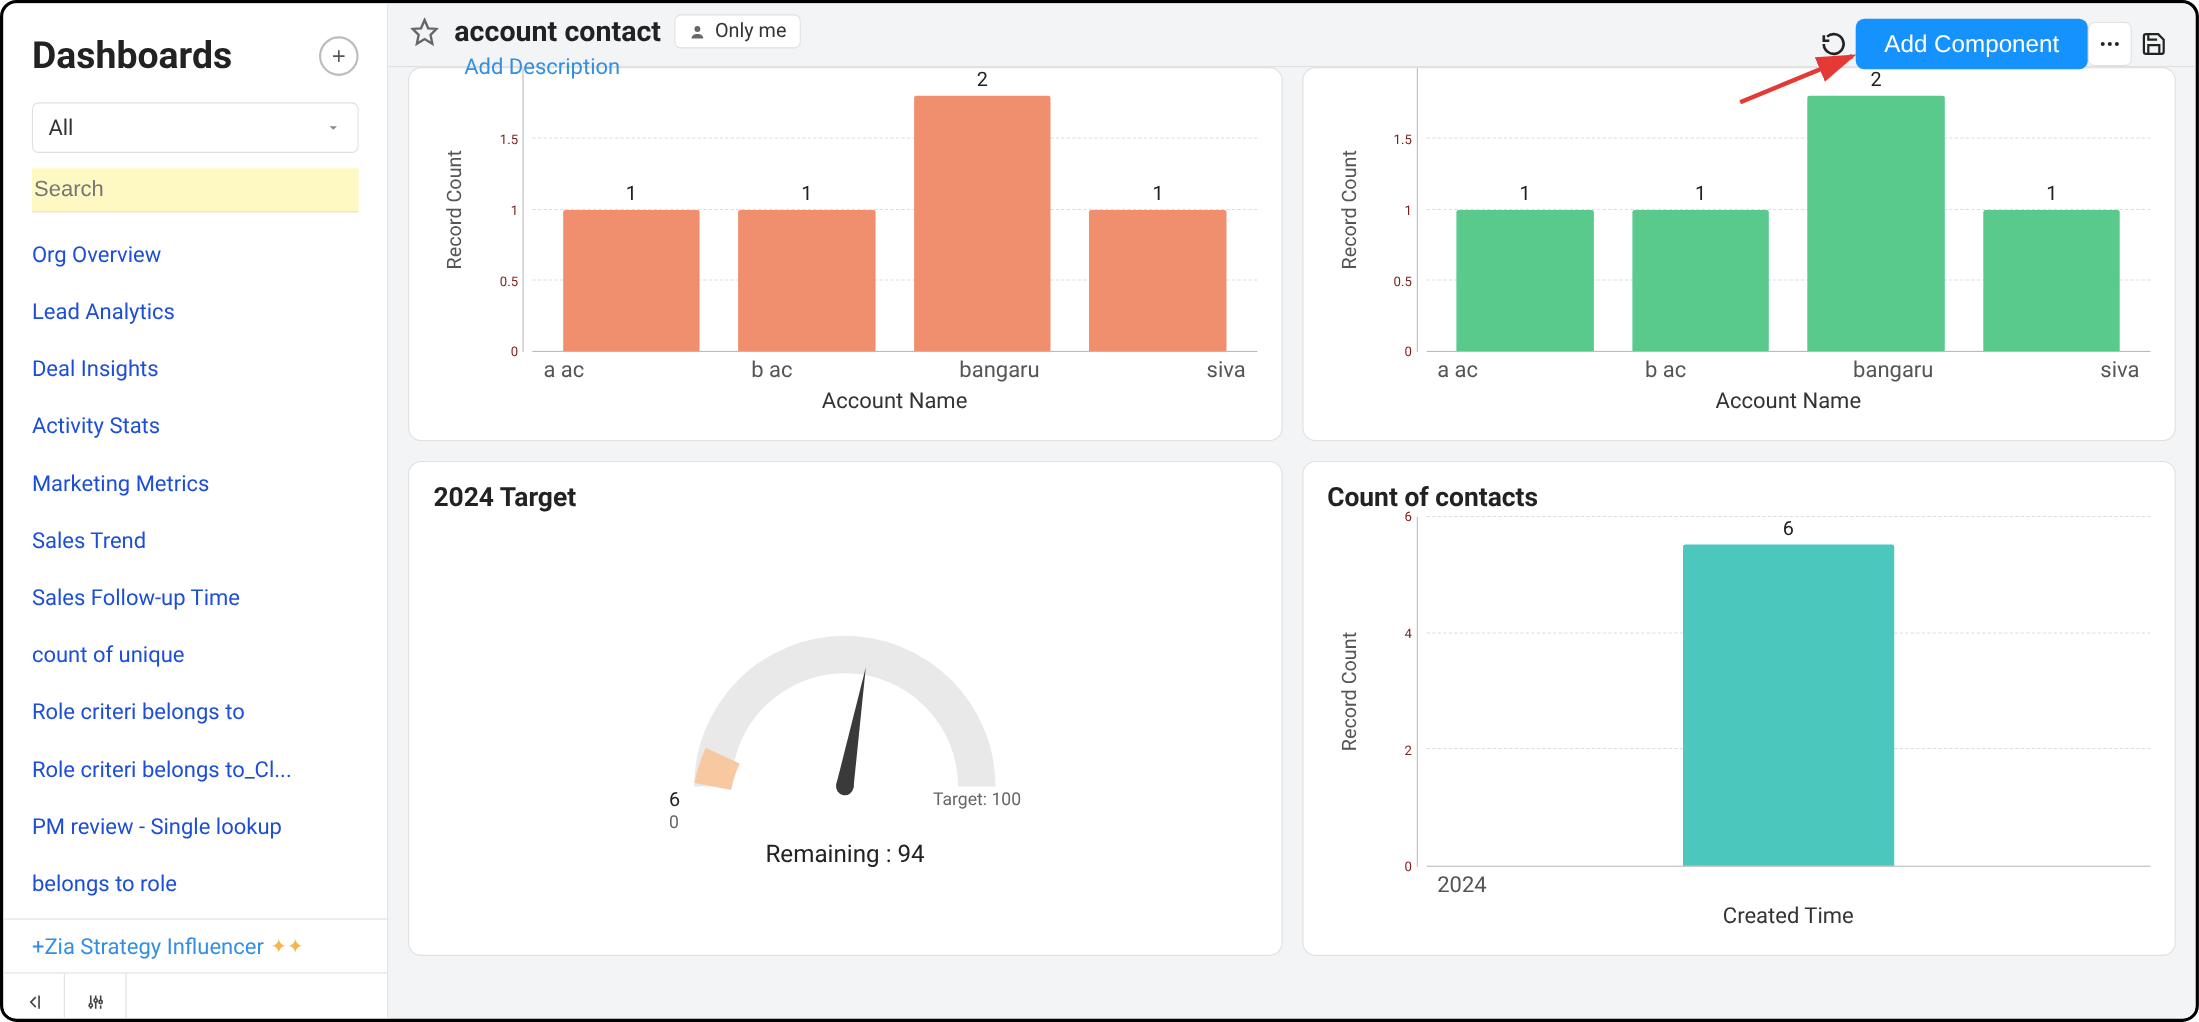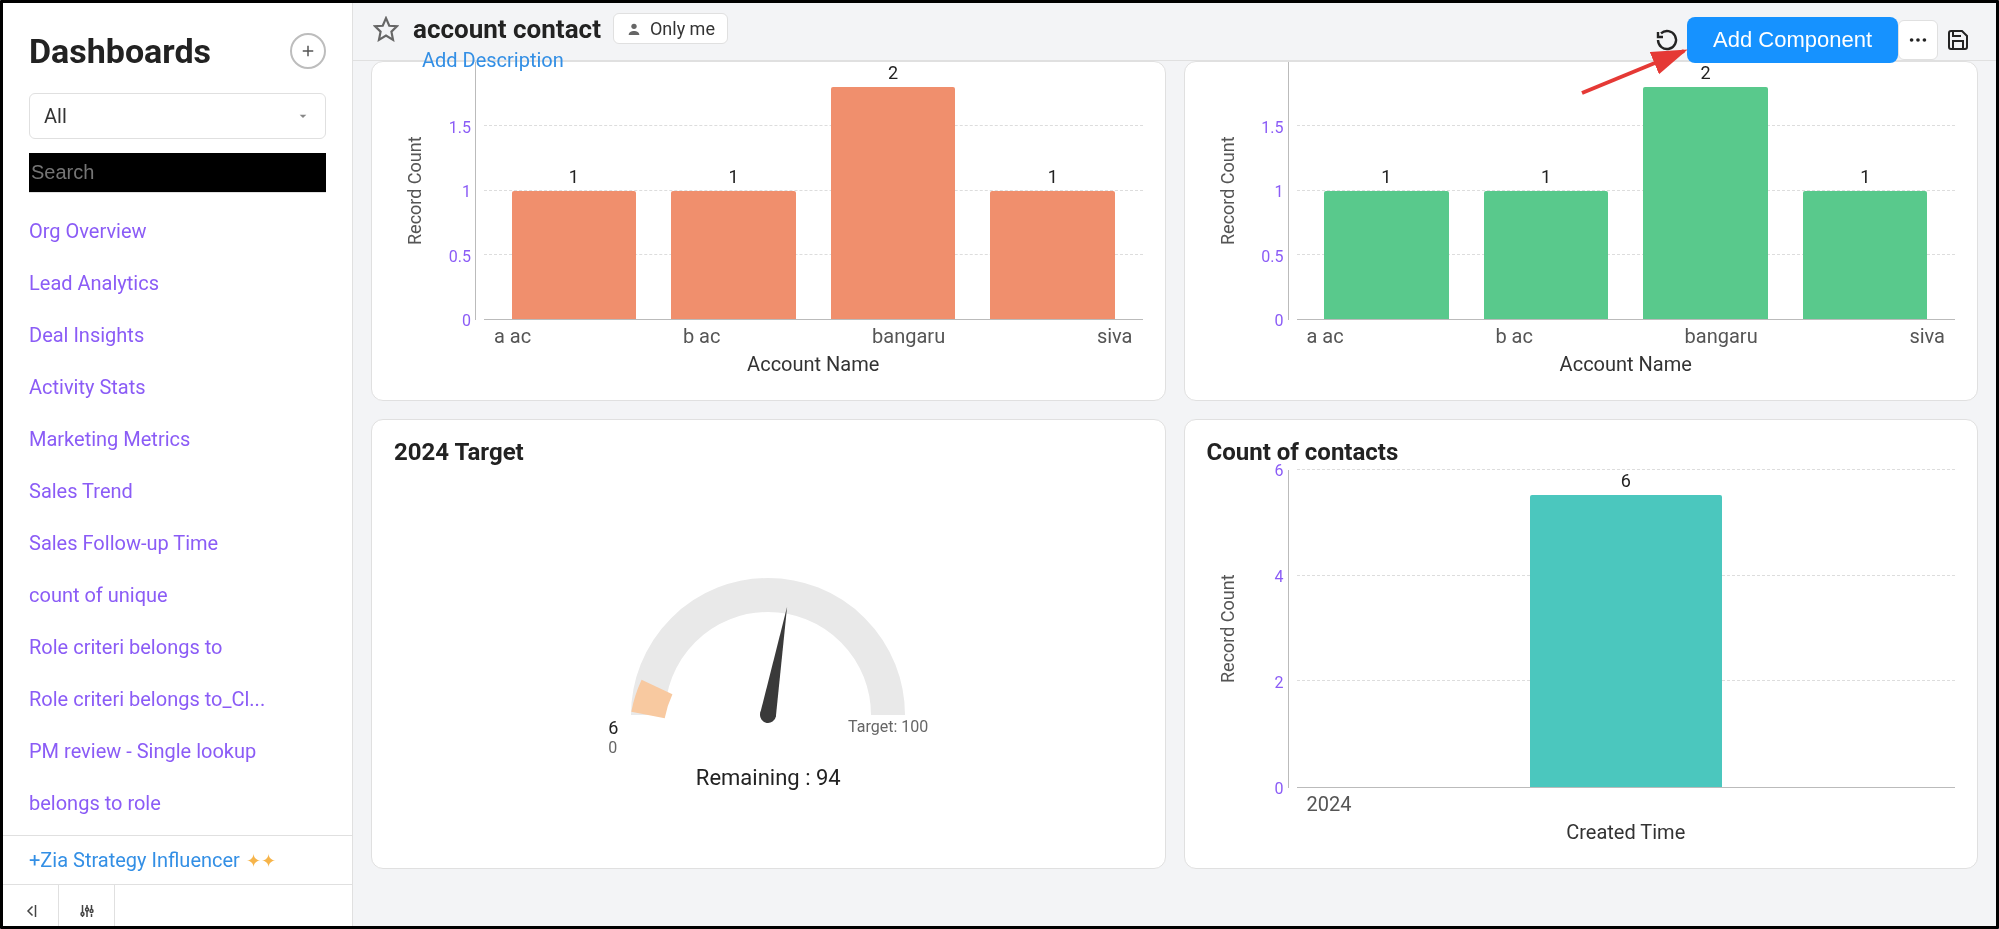--- a/index.html
+++ b/index.html
@@ -15,21 +15,21 @@
     --teal:   #4bc7be;
   }
   * { box-sizing: border-box; }
   html, body { margin: 0; padding: 0; height: 100%; font-family: -apple-system, BlinkMacSystemFont, "Segoe UI", Roboto, Arial, sans-serif; color: var(--text); background: #fff; }
   body { width: 1999px; height: 929px; transform-origin: top left; }
   .app {
     display: grid;
     grid-template-columns: 350px 1fr;
     width: 1999px; height: 929px;
     border: 3px solid #000;
-    border-radius: 1px;
+    border-radius: 15px;
     overflow: hidden;
     background: var(--panel-bg);
   }
   
   .sidebar {
     background: #fff;
     border-right: 1px solid var(--border);
     display: flex; flex-direction: column;
     position: relative;
   }
@@ -51,25 +51,25 @@
     padding: 0 14px;
     display:flex;align-items:center;justify-content:space-between;
     color:#333; font-size:20px;
     cursor:pointer;
     background:#fff;
   }
   .sb-search {
     margin: 14px 26px 6px 26px;
     border:none; border-bottom:1px solid var(--border);
     height: 40px; font-size: 20px; color:#888;
-    outline:none; background:#000000;
+    outline:none; background:#fef9c3;
   }
   .sb-list { flex:1; overflow:auto; padding: 6px 0; }
   .sb-item {
-    padding: 14px 26px; font-size: 20px; color:#8b5cf6; cursor:pointer;
+    padding: 14px 26px; font-size: 20px; color:#1d4ed8; cursor:pointer;
     white-space: nowrap; overflow:hidden; text-overflow: ellipsis;
   }
   .sb-zia {
     border-top: 1px solid var(--border);
     padding: 12px 26px; color: var(--link); font-size: 20px;
     display:flex; align-items:center; gap:6px; cursor:pointer;
   }
   .sparkle { color:#f6b44a; font-size:18px; }
   .sb-footer {
     border-top: 1px solid var(--border);
@@ -143,21 +143,21 @@
     grid-column:1; grid-row:1;
     writing-mode: vertical-rl; transform: rotate(180deg);
     display:flex; align-items:center; justify-content:center;
     font-size: 18px; color:#555;
   }
   .bc-yaxis {
     grid-column:2; grid-row:1;
     position:relative;
     border-right: 1px solid #bbb;
   }
-  .bc-ytick { position:absolute; right:4px; transform: translateY(50%); font-size:16px; color:#8b5cf6; }
+  .bc-ytick { position:absolute; right:4px; transform: translateY(50%); font-size:12px; color:#7f1d1d; }
   .bc-plot {
     grid-column:3; grid-row:1;
     position:relative;
     border-bottom: 1px solid #bbb;
   }
   .bc-grid { position:absolute; left:0; right:0; border-top: 1px dashed #ddd; }
   .bc-bars { position:absolute; inset:0; display:flex; align-items: flex-end; justify-content: space-around; padding: 0 10px; }
   .bc-bar-wrap { flex:1; display:flex; flex-direction:column; align-items:center; gap:4px; height:100%; justify-content:flex-end; }
   .bc-bar-val { font-size:18px; color:#222; }
   .bc-bar { width: 78%; border-radius: 2px 2px 0 0; }

